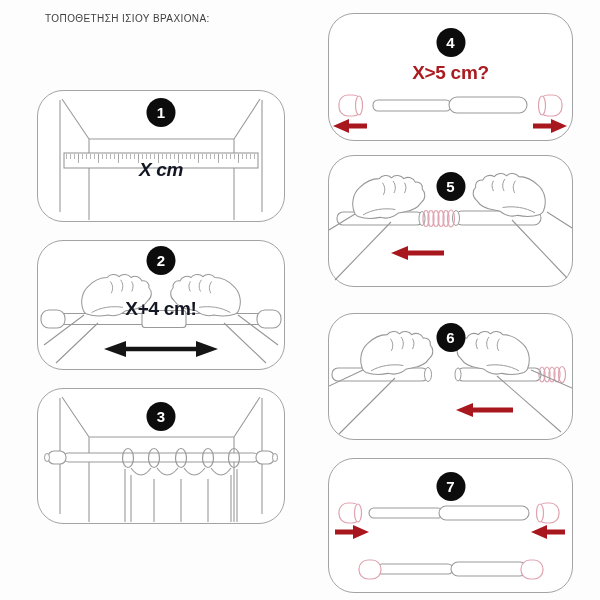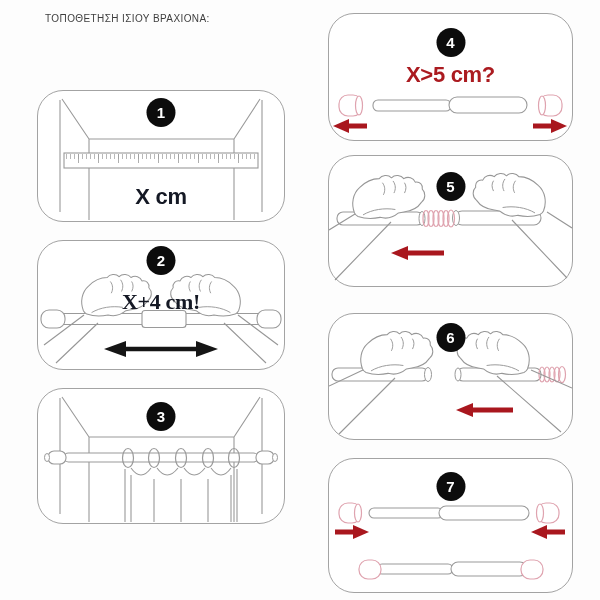--- a/index.html
+++ b/index.html
@@ -16,35 +16,35 @@
   }
   .panel svg{position:absolute;left:0;top:0;}
   .badge{
     position:absolute;left:50%;transform:translateX(-50%);
     width:29px;height:29px;border-radius:50%;background:#0c0c0c;color:#fff;
     display:flex;align-items:center;justify-content:center;
     font-size:15px;font-weight:700;z-index:2;
   }
   .lbl{
     position:absolute;left:50%;transform:translateX(-50%);
-    font-weight:700;font-size:22px;letter-spacing:-.3px;color:#141824;
+    font-weight:700;font-size:19px;letter-spacing:-.3px;color:#141824;
     white-space:nowrap;z-index:2;
   }
   .lbl.red{color:#ab1b20;}
   
   #p1{left:37px;top:90px;width:246px;height:130px;}
   #p2{left:37px;top:240px;width:246px;height:128px;}
   #p3{left:37px;top:388px;width:246px;height:134px;}
   #p4{left:328px;top:13px;width:243px;height:126px;}
   #p5{left:328px;top:155px;width:243px;height:130px;}
   #p6{left:328px;top:313px;width:243px;height:125px;}
   #p7{left:328px;top:458px;width:243px;height:133px;}
   #p1 .badge{top:7px;} #p2 .badge{top:5px;} #p3 .badge{top:13px;}
   #p4 .badge{top:14px;} #p5 .badge{top:16px;} #p6 .badge{top:9px;} #p7 .badge{top:13px;}
-  #p1 .lbl{top:93px;} #p2 .lbl{top:48px;font-family:Liberation Serif, serif;} #p4 .lbl{top:48px;}
+  #p1 .lbl{top:68px;font-style:italic;} #p2 .lbl{top:57px;} #p4 .lbl{top:48px;}
 </style>
 </head>
 <body>
 
 <svg width="0" height="0" style="position:absolute" aria-hidden="true">
   <defs>
     <g id="hand">
       <path fill="#ffffff" stroke="#979797" stroke-width="1.2" stroke-linejoin="round" d="M4,42 C0,32 2,20 10,13 C16,7 24,3 32,3 C35,-1 42,-2 46,2 C50,-2 57,-1 60,3 C65,0 71,2 73,7 C78,6 82,10 81,15 C85,19 85,26 80,30 C76,36 68,40 60,41 L54,42 C48,47 40,49 33,47 C24,49 14,48 8,46 C6,45 5,44 4,42 Z"></path>
       <path fill="none" stroke="#979797" stroke-width="1.1" stroke-linecap="round" d="M36,8 C39,12 39,17 37,21 M48,6 C51,10 51,15 49,19 M61,8 C63,11 63,15 61,19 M14,44 C24,38 38,36 50,38"></path>
     </g>

